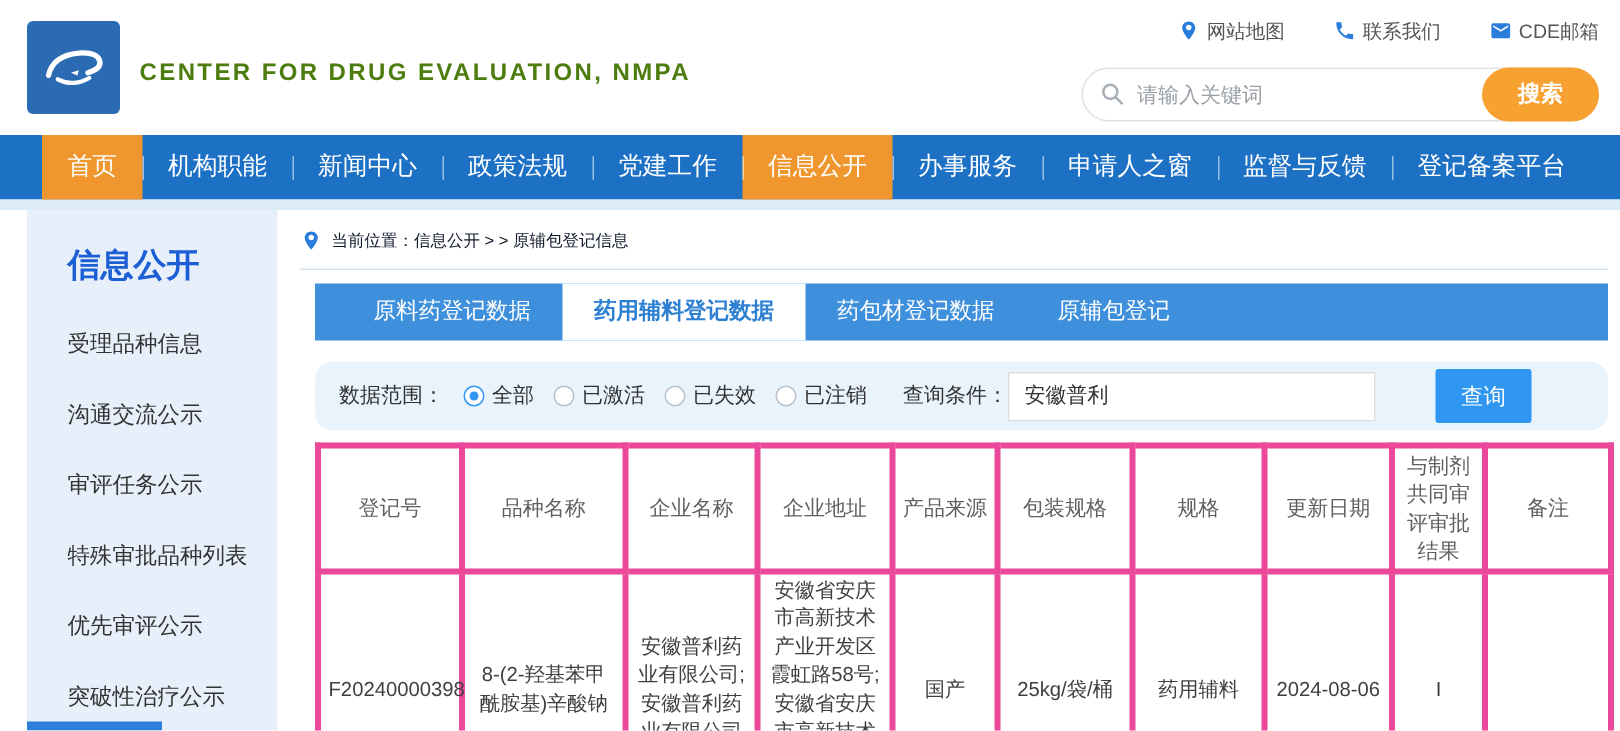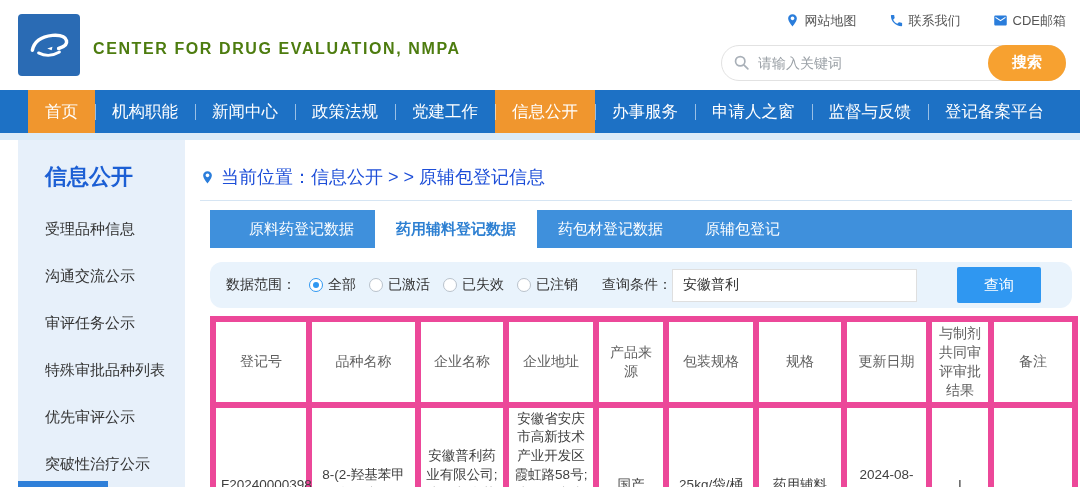--- a/index.html
+++ b/index.html
@@ -38,44 +38,44 @@
   .nav-strip { height:7px; background:#dcebf8; }
 
   
   .layout { position:relative; height:347px; }
   .sidebar { position:absolute; left:18px; top:0; width:167px; height:347px; background:#e7f0fa; }
   .sidebar-title { margin:22px 0 0 27px; font-size:22px; font-weight:bold; color:#1c5fd4; }
   .side-item { margin:28px 0 0 27px; font-size:15px; color:#333; cursor:pointer; white-space:nowrap; }
   .side-bottom-bar { position:absolute; left:0; top:341px; width:90px; height:6px; background:#2e7fd9; }
 
   .main { margin-left:200px; width:872px; }
-  .breadcrumb { display:flex; align-items:center; gap:6px; padding-top:25px; font-size:18px; color:#1d4ed8; }
+  .breadcrumb { display:flex; align-items:center; gap:6px; padding-top:13px; font-size:11px; color:#0f172a; }
   .breadcrumb svg { width:15px; height:15px; fill:#2a7ddb; }
   .bc-divider { margin-top:11px; border-bottom:1px solid #d6e5f3; width:100%; }
 
   .tabbar { margin-left:10px; width:862px; height:38px; margin-top:9px; background:#3f90dc;
     display:flex; padding-left:18px; }
   .tab { line-height:38px; padding:0 21px; color:#fff; font-size:15px; cursor:pointer; white-space:nowrap; }
   .tab.active { background:#fff; color:#2e80d2; font-weight:bold; }
 
   .filterbar { margin-left:10px; width:862px; height:46px; margin-top:14px; background:#e9f3fc;
     display:flex; align-items:center; padding-left:16px; font-size:14px; color:#333;border-radius:12px; }
   .radio-opt { display:flex; align-items:center; gap:5px; margin-left:13px; cursor:pointer; }
   .radio { width:14px; height:14px; border-radius:50%; border:1px solid #b9c2cc; background:#fff; position:relative; }
   .radio.selected { border:1px solid #2f97f1; }
   .radio.selected::after { content:""; position:absolute; left:3px; top:3px; width:6px; height:6px;
     border-radius:50%; background:#2f97f1; }
   .q-label { margin-left:24px; }
   .q-input { width:245px; height:33px; border:1px solid #dfdfdf; background:#fff; font-size:14px;
     color:#333; padding-left:10px; outline:none; }
-  .q-btn { margin-left:40px; width:84px; height:36px; border:none; background:#2f97f1; color:#fff;
+  .q-btn { margin-left:40px; width:64px; height:36px; border:none; background:#2f97f1; color:#fff;
     font-size:15px; cursor:pointer; border-radius:2px; }
 
   .data-table { margin-left:10px; margin-top:8px; width:862px; border-collapse:collapse; table-layout:fixed; }
-  .data-table th, .data-table td { border:6px solid #ec4899; text-align:center; vertical-align:middle;
+  .data-table th, .data-table td { border:4px solid #ec4899; text-align:center; vertical-align:middle;
     padding:2px 5px; }
   .data-table th { height:60px; font-size:14px; font-weight:normal; color:#5f5f5f; line-height:1.35; }
   .data-table td { height:130px; font-size:13.5px; color:#3f3f3f; line-height:1.4; }
 </style>
 </head>
 <body>
 
 <div class="site-header">
   <div class="logo">
     <svg viewBox="0 0 64 64" width="56" height="56">

